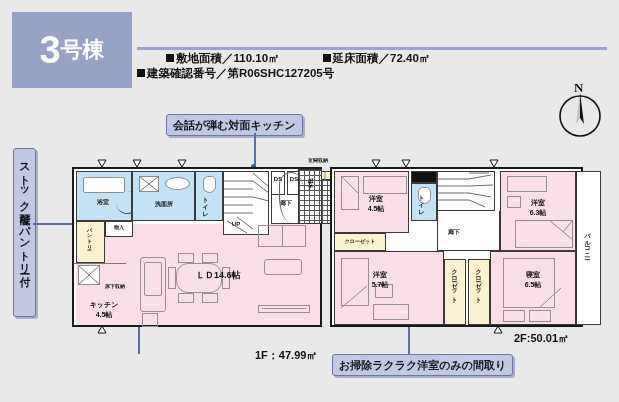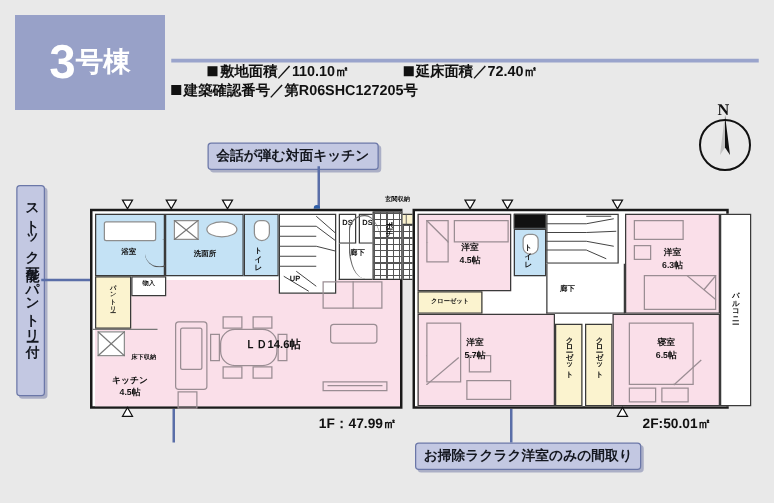--- a/index.html
+++ b/index.html
@@ -246,21 +246,21 @@
 
     <div class="furn" style="left:186px;top:58px;width:48px;height:22px;"></div>
     <div class="thinline" style="left:210px;top:58px;width:1px;height:22px;background:#9a8d93;"></div>
     <div class="furn" style="left:192px;top:92px;width:38px;height:16px;border-radius:3px;"></div>
     <div class="furn" style="left:186px;top:138px;width:52px;height:8px;"></div>
     <div class="thinline" style="left:190px;top:141px;width:44px;height:1px;background:#9a8d93;"></div>
 
     <div class="lbl l9" style="left:124px;top:104px;width:90px;text-align:left;">ＬＤ14.6帖</div>
   </div>
 
-  <div class="area" style="left:255px;top:331px;">1F：47.99㎡</div>
+  <div class="area" style="left:255px;top:348px;">1F：47.99㎡</div>
 
   <div class="plan" id="plan2f">
 
     <div class="rm pink" style="left:2px;top:2px;width:75px;height:62px;">
       <div class="furn" style="left:6px;top:4px;width:18px;height:34px;"></div>
       <div class="furn" style="left:28px;top:4px;width:44px;height:18px;"></div>
       <svg style="position:absolute;left:6px;top:4px;" width="18" height="18">
           <line x1="0" y1="0" x2="18" y2="18" stroke="#9a8d93"></line>
           <path d="M0 18 A18 18 0 0 0 18 18" fill="none" stroke="#9a8d93"></path>
         </svg>

